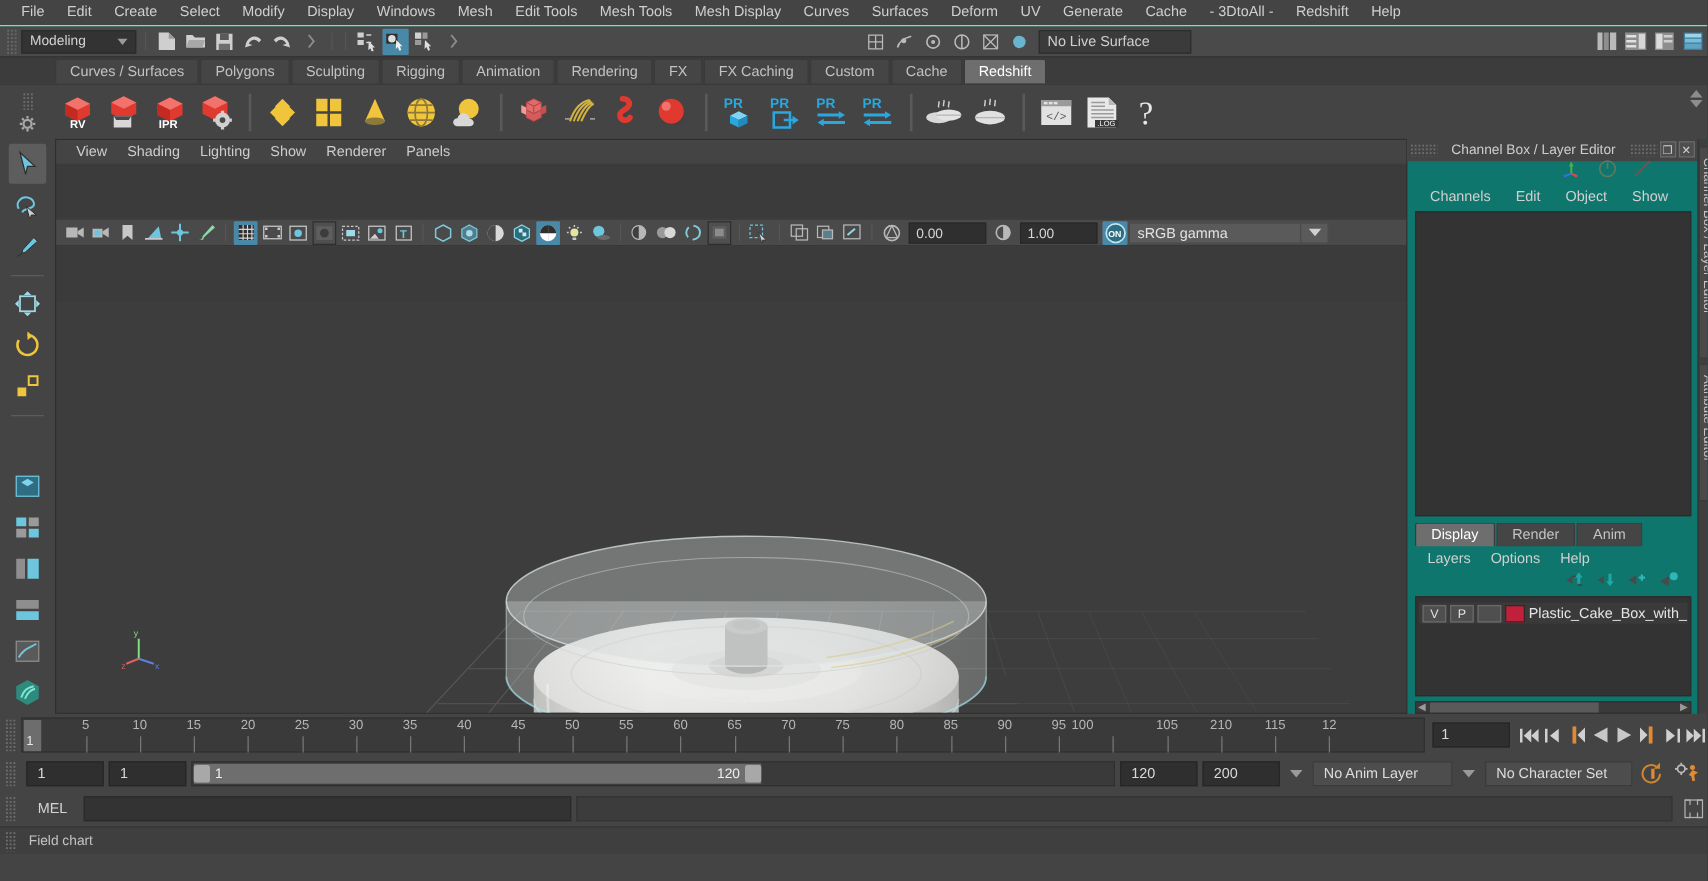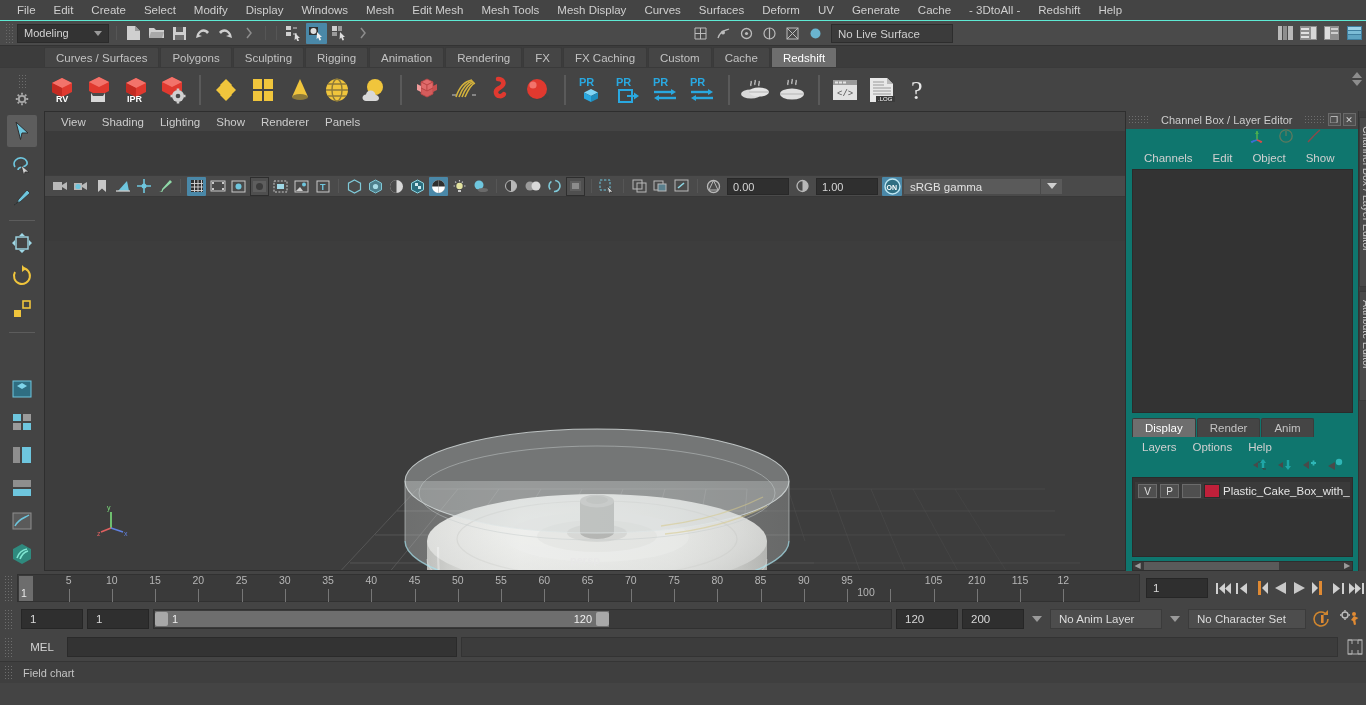--- a/index.html
+++ b/index.html
@@ -190,21 +190,21 @@
 
   <div class="menubar">
     <div class="mi">File</div>
     <div class="mi">Edit</div>
     <div class="mi">Create</div>
     <div class="mi">Select</div>
     <div class="mi">Modify</div>
     <div class="mi">Display</div>
     <div class="mi">Windows</div>
     <div class="mi">Mesh</div>
-    <div class="mi">Edit Mesh</div>
+    <div class="mi">Edit Tools</div>
     <div class="mi">Mesh Tools</div>
     <div class="mi">Mesh Display</div>
     <div class="mi">Curves</div>
     <div class="mi">Surfaces</div>
     <div class="mi">Deform</div>
     <div class="mi">UV</div>
     <div class="mi">Generate</div>
     <div class="mi">Cache</div>
     <div class="mi">- 3DtoAll -</div>
     <div class="mi">Redshift</div>
@@ -1194,21 +1194,21 @@
         <div class="ticklabel" style="left: 656.1px;">75</div>
         <div class="tick" style="left: 699.35px;"></div>
         <div class="ticklabel" style="left: 699.35px;">80</div>
         <div class="tick" style="left: 742.6px;"></div>
         <div class="ticklabel" style="left: 742.6px;">85</div>
         <div class="tick" style="left: 785.85px;"></div>
         <div class="ticklabel" style="left: 785.85px;">90</div>
         <div class="tick" style="left: 829.1px;"></div>
         <div class="ticklabel" style="left: 829.1px;">95</div>
         <div class="tick" style="left: 872.35px;"></div>
-        <div class="ticklabel" style="left: 848px; margin-top: 12px;">100</div>
+        <div class="ticklabel" style="left: 848px;">100</div>
         <div class="tick" style="left: 915.6px;"></div>
         <div class="ticklabel" style="left: 915.6px;">105</div>
         <div class="tick" style="left: 958.85px;"></div>
         <div class="ticklabel" style="left: 958.85px;">210</div>
         <div class="tick" style="left: 1002.1px;"></div>
         <div class="ticklabel" style="left: 1002.1px;">115</div>
         <div class="tick" style="left: 1045.35px;"></div>
         <div class="ticklabel" style="left: 1045.35px;">12</div>
       </div>
     <div class="tb-field">1</div>

